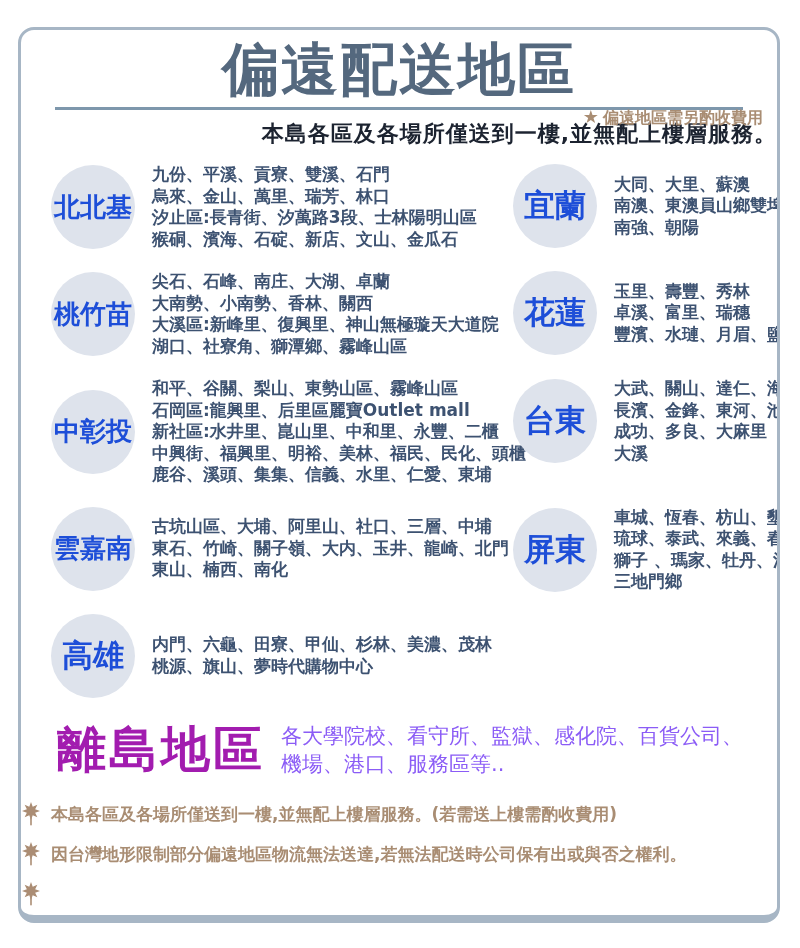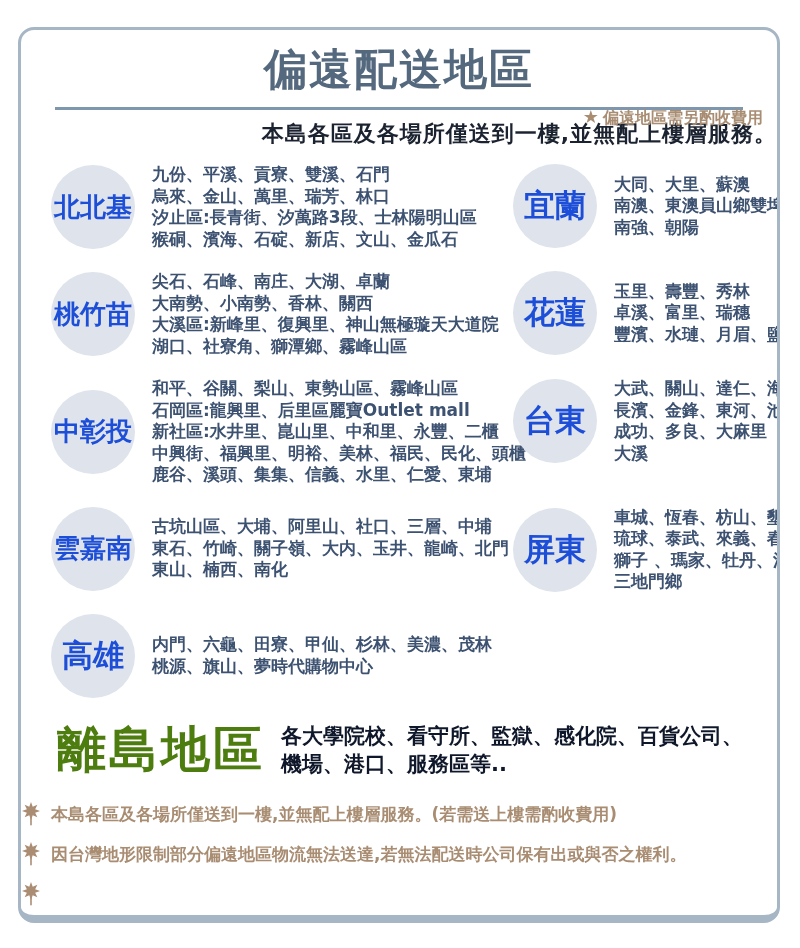--- a/index.html
+++ b/index.html
@@ -10,21 +10,21 @@
   }
   .frame{
     position:absolute;left:18px;top:27px;width:762px;height:896px;
     box-sizing:border-box;background:#fff;
     border:3px solid #a7b6c5;border-bottom-width:8px;border-radius:16px;
     overflow:hidden;
   }
   
   .header{position:relative;text-align:center;padding-top:8px;}
   .main-title{
-    display:inline-block;font-size:43px;font-weight:bold;color:#54687e;
+    display:inline-block;font-size:57px;font-weight:bold;color:#54687e;
     letter-spacing:2px;line-height:62px;
   }
   .title-note{
     position:absolute;right:14px;top:76px;color:#a98d73;font-size:16px;
     font-weight:bold;white-space:nowrap;
   }
   .title-note .star{font-size:18px;margin-right:4px;color:#a98d73;}
   .title-rule{width:688px;height:3px;background:#7e97ac;margin:7px auto 0;}
   .subtitle{
     text-align:right;font-size:22px;font-weight:bold;color:#1c2330;
@@ -40,24 +40,24 @@
     flex:0 0 84px;width:84px;height:84px;border-radius:50%;
     background:#dee3ec;color:#1d4ed8;font-weight:bold;
     display:flex;align-items:center;justify-content:center;
     font-size:26px;letter-spacing:0;
   }
   .badge.two{font-size:31px;}
   .region-lines{margin-left:17px;color:#3d5271;font-size:17px;
     font-weight:600;line-height:21.5px;white-space:nowrap;}
   
   .offshore{display:flex;align-items:center;padding-left:36px;margin-top:24px;}
-  .offshore-title{font-size:49px;font-weight:800;color:#4d7c0f;
+  .offshore-title{font-size:49px;font-weight:800;color:#a21caf;
     letter-spacing:3px;line-height:52px;}
-  .offshore-lines{margin-left:16px;color:#0f172a;font-size:21px;
-    font-weight:bold;line-height:28px;white-space:nowrap;}
+  .offshore-lines{margin-left:16px;color:#8b5cf6;font-size:21px;
+    font-weight:normal;line-height:28px;white-space:nowrap;}
   
   .notes{margin-top:24px;}
   .note{display:flex;align-items:flex-start;margin-bottom:16px;
     color:#a98d73;font-size:17px;font-weight:bold;line-height:24px;}
   .leaf{flex:0 0 20px;width:20px;height:24px;margin-right:10px;margin-top:0;}
   .leaf svg{display:block;}
   .note-text{white-space:pre-line;}
 </style>
 </head>
 <body>

